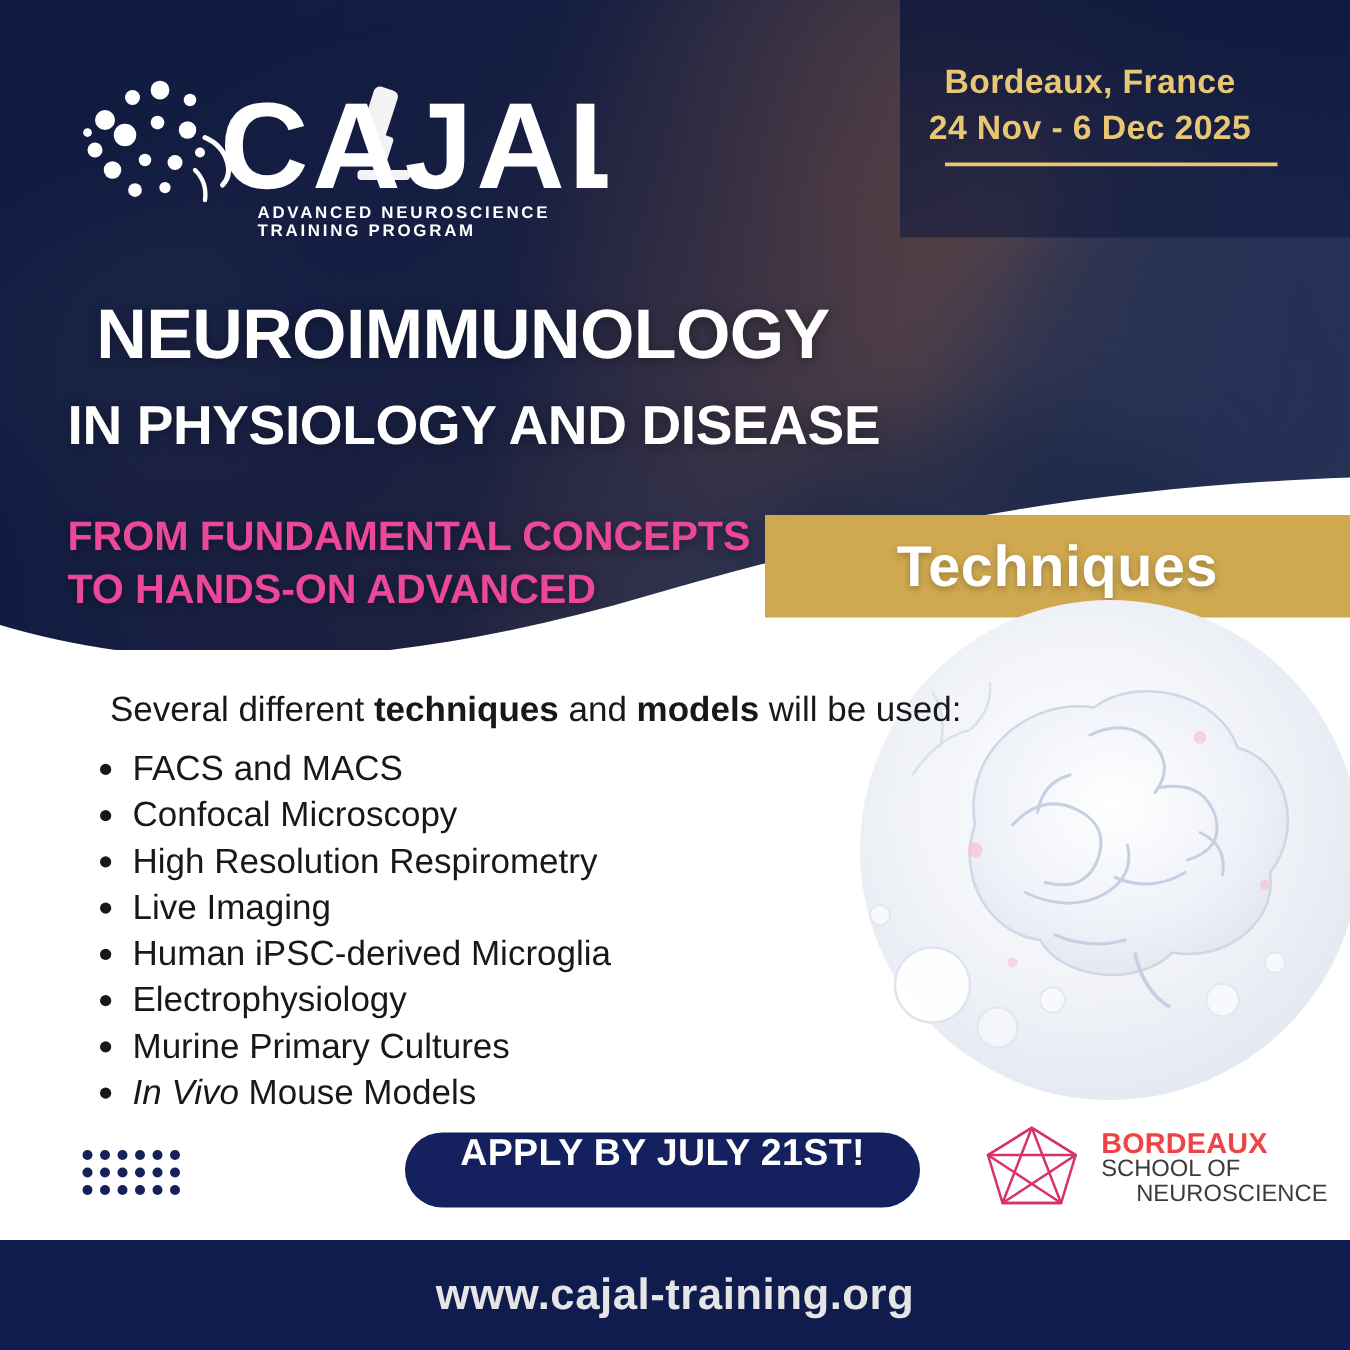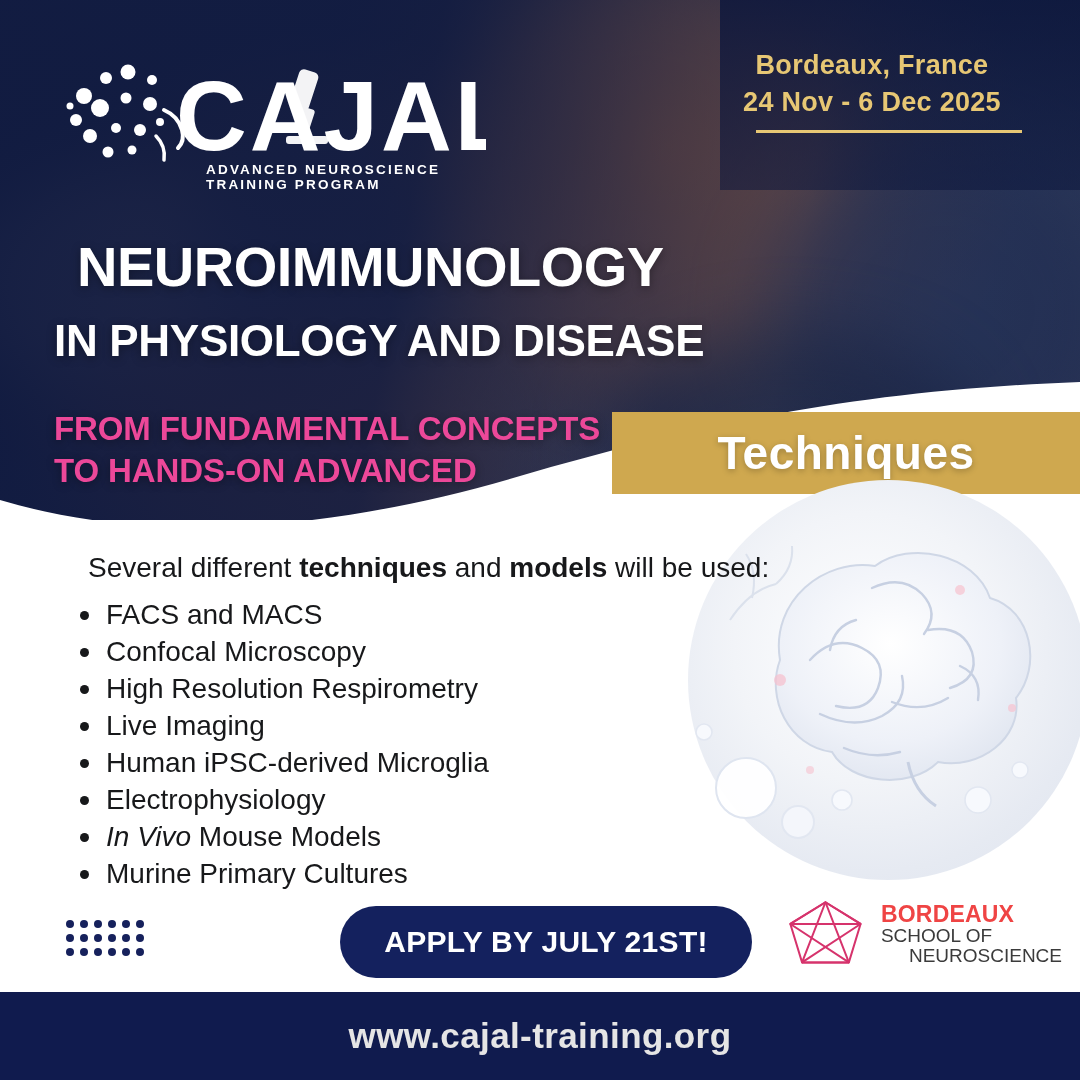--- a/index.html
+++ b/index.html
@@ -171,25 +171,25 @@
     display: grid; grid-template-columns: repeat(6, 14px);
     grid-template-rows: repeat(3, 14px);
   }
   .dot-grid span {
     width: 8px; height: 8px; border-radius: 50%;
     background: #16215c;
   }
 
   
   .apply-btn {
-    position: absolute; left: 340px; top: 906px;
-    width: 412px; height: 72px;
+    position: absolute; left: 324px; top: 906px;
+    width: 412px; height: 60px;
     background: #14215e;
     border-radius: 36px;
-    display: flex; align-items: center; justify-content: center;
+    display: flex; align-items: flex-start; justify-content: center;
     border: none; cursor: pointer;
   }
   .apply-btn span {
     color: #ffffff; font-size: 30px; font-weight: 800; letter-spacing: .3px;
   }
 
   
   .bsn {
     position: absolute; left: 782px; top: 888px;
     width: 280px; height: 92px;
@@ -334,22 +334,22 @@
     <span>Several different </span><b>techniques</b><span> and </span><b>models</b><span> will be used:</span>
   </div>
 
   <ul class="tech-list">
     <li><span>FACS and MACS</span></li>
     <li><span>Confocal Microscopy</span></li>
     <li><span>High Resolution Respirometry</span></li>
     <li><span>Live Imaging</span></li>
     <li><span>Human iPSC-derived Microglia</span></li>
     <li><span>Electrophysiology</span></li>
+    <li><span>Murine Primary Cultures</span></li>
     <li><i>In Vivo</i><span> Mouse Models</span></li>
-    <li><span>Murine Primary Cultures</span></li>
   </ul>
 
   <div class="dot-grid">
     <span></span>
       <span></span>
       <span></span>
       <span></span>
       <span></span>
       <span></span>
     <span></span>

